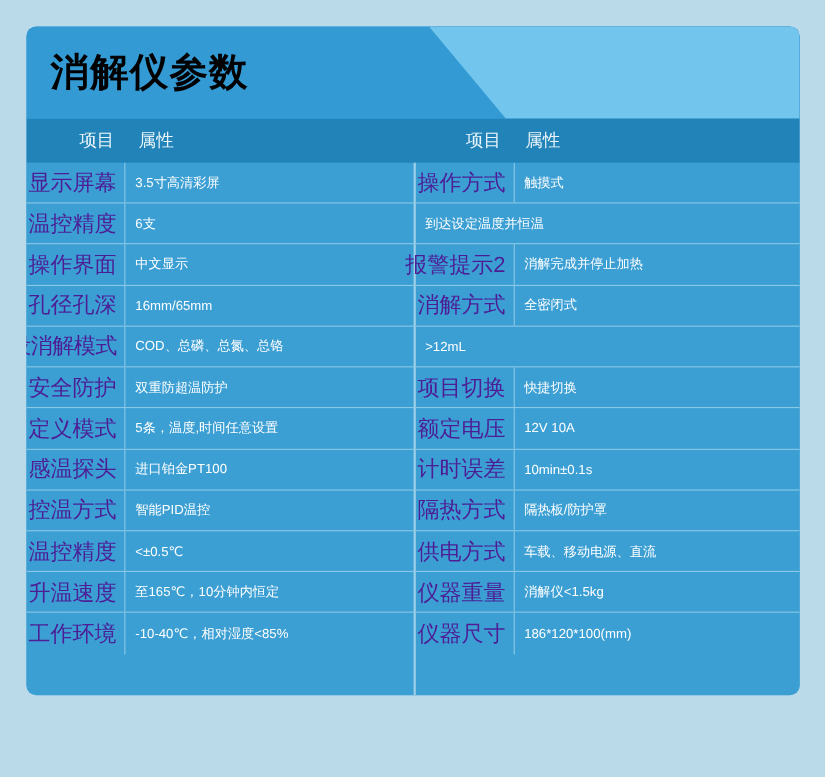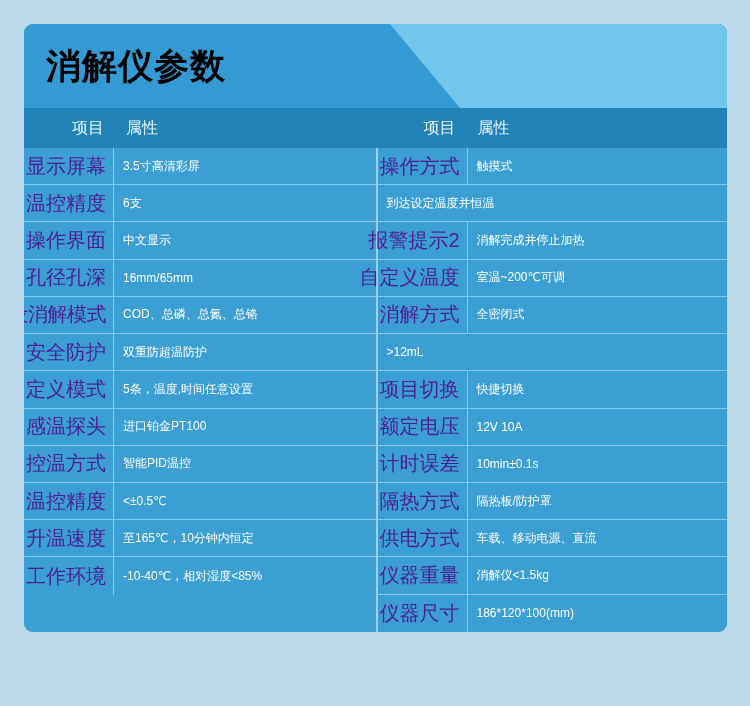--- a/index.html
+++ b/index.html
@@ -211,24 +211,20 @@
           <div class="cell-value">触摸式</div>
         </div>
         <div class="spec-row">
           <div class="cell-value">到达设定温度并恒温</div>
         </div>
         <div class="spec-row">
           <div class="cell-label">报警提示2</div>
           <div class="cell-value">消解完成并停止加热</div>
         </div>
         <div class="spec-row">
-          <div class="cell-label">自定义温度</div>
-          <div class="cell-value">室温~200℃可调</div>
-        </div>
-        <div class="spec-row">
           <div class="cell-label">消解方式</div>
           <div class="cell-value">全密闭式</div>
         </div>
         <div class="spec-row">
           <div class="cell-value">&gt;12mL</div>
         </div>
         <div class="spec-row">
           <div class="cell-label">项目切换</div>
           <div class="cell-value">快捷切换</div>
         </div>

